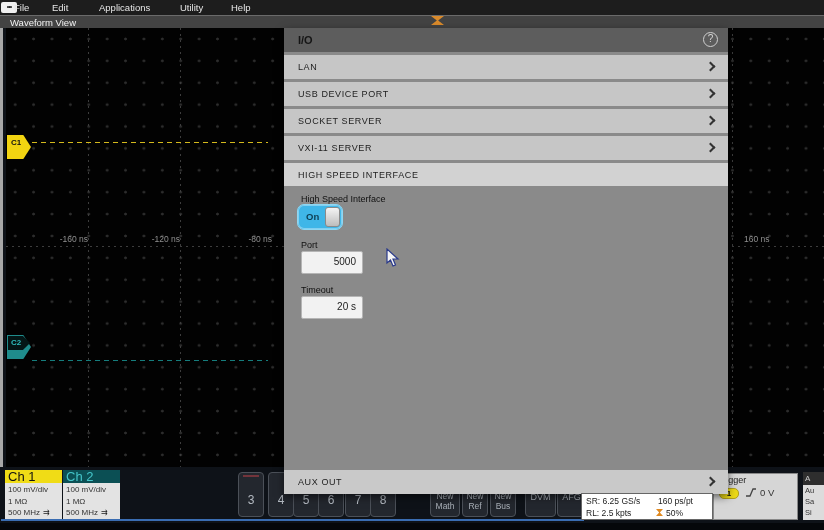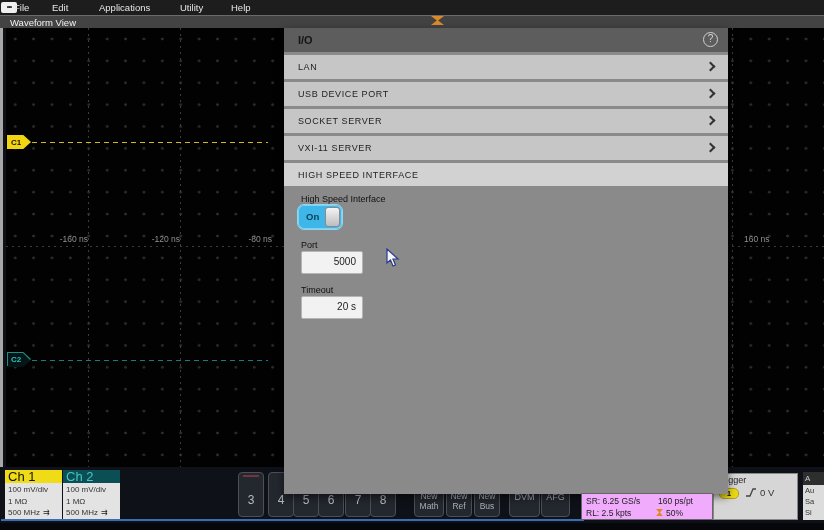--- a/index.html
+++ b/index.html
@@ -20,21 +20,21 @@
                background-image:radial-gradient(#2e2e2e 1px, rgba(0,0,0,0) 1.4px); background-size:18.4px 21.9px; z-index:1; }
   .vgrid { position:absolute; top:0; bottom:0; width:1px;
            background-image:repeating-linear-gradient(to bottom,#3d3d3d 0 2px, rgba(0,0,0,0) 2px 6px); }
   .hgrid { position:absolute; left:0; right:0; height:1px; top:218px;
            background-image:repeating-linear-gradient(to right,#3d3d3d 0 2px, rgba(0,0,0,0) 2px 6px); }
   .tick { position:absolute; top:206px; font-size:8.5px; color:#909090; width:42px; }
   .tick.r { text-align:right; }
   .trigmark { position:absolute; left:431px; top:16px; width:13px; height:9px; background:#d98a2b; z-index:6;
               clip-path:polygon(0 0,100% 0,55% 50%,100% 100%,0 100%,45% 50%); }
 
-  .chmark { position:absolute; width:24px; height:14px; z-index:2; }
+  .chmark { position:absolute; width:24px; height:24px; z-index:2; }
   .chmark .shape { position:absolute; inset:0; clip-path:polygon(0 0,68% 0,100% 50%,68% 100%,0 100%); }
   .chmark .inner { position:absolute; left:1px; top:1px; width:22px; height:14px; clip-path:polygon(0 0,68% 0,100% 50%,68% 100%,0 100%); }
   .chmark .lbl { position:absolute; left:4px; top:0; font-size:8px; font-weight:bold; line-height:16px; }
   .chline { position:absolute; height:1px; left:26px; width:236px; }
 
   
   .dialog { position:absolute; left:268px; top:28px; width:444px; height:466px; background:#8a8a8a; z-index:10;
             box-shadow:0 3px 8px rgba(0,0,0,.55);margin-left:16px; }
   .dlg-header { position:absolute; left:0; top:0; width:444px; height:24px; background:#5d5d5d; }
   .dlg-title { position:absolute; left:14px; top:0; line-height:24px; font-size:11px; font-weight:bold; color:#151515; }
@@ -62,24 +62,24 @@
   .ch1 .badge-head { background:#f0dc16; color:#111; }
   .ch2 .badge-head { background:#0b4f54; color:#45c6ca; }
   .probe-ic { color:#222; font-size:8px; margin-left:3px; }
 
   .numbtn { position:absolute; top:472px; width:26px; height:45px; background:#23272e; border:1px solid #4b5058;
             border-radius:4px; color:#b4bac2; font-size:12px; display:flex; align-items:flex-end; justify-content:center;
             padding-bottom:9px; z-index:1; cursor:pointer; }
   .redline { position:absolute; top:2px; left:4px; right:4px; height:2px; background:#73343b; }
   .actbtn { position:absolute; top:472px; height:45px; background:#23272e; border:1px solid #4b5058; border-radius:4px;
             color:#aab0b8; font-size:8.5px; line-height:9.5px; text-align:center; display:flex; flex-direction:column;
-            align-items:center; justify-content:flex-end; padding-bottom:5px; z-index:1; cursor:pointer; }
+            align-items:center; justify-content:flex-end; padding-bottom:5px; z-index:1; cursor:pointer;margin-left:16px; }
   .actbtn.single { padding-bottom:14px; font-size:9px; }
 
-  .acq-panel { position:absolute; left:581px; top:493px; width:132px; height:27px; background:#f0abfc;
+  .acq-panel { position:absolute; left:581px; top:493px; width:132px; height:27px; background:#ffffff;
                border:1px solid #666; z-index:11; font-size:8.5px; color:#222; }
   .acq-panel span { position:absolute; white-space:nowrap; }
   .acq-sr { left:4px; top:2px; } .acq-rl { left:4px; top:14px; }
   .acq-rate { left:76px; top:2px; } .acq-pos { left:84px; top:14px; }
   .pos-ic { position:absolute; left:74px; top:15px; width:7px; height:7px; background:#e0891f;
             clip-path:polygon(0 0,100% 0,55% 50%,100% 100%,0 100%,45% 50%); }
 
   .trigger-panel { position:absolute; left:713px; top:473px; width:85px; height:47px; background:#d6d6d6;
                    border:1px solid #888; z-index:2; }
   .trig-title { position:absolute; left:4px; top:1px; font-size:9px; color:#222; }
@@ -125,21 +125,21 @@
   <span class="tick r" style="left:132px">-120 ns</span>
   <span class="tick r" style="left:224px">-80 ns</span>
   <span class="tick" style="left:738px">160 ns</span>
 
   <div class="chmark" style="left:1px; top:107px;">
     <div class="shape" style="background:#f2d411"></div>
     <span class="lbl" style="color:#111">C1</span>
   </div>
   <div class="chline" style="top:114px; background-image:repeating-linear-gradient(to right,#d4b91c 0 5px, rgba(0,0,0,0) 5px 9px);"></div>
 
-  <div class="chmark" style="left:1px; top:324px;">
+  <div class="chmark" style="left:1px; top:307px;">
     <div class="shape" style="background:#1f8c8c"></div>
     <div class="inner" style="background:#041616"></div>
     <span class="lbl" style="color:#2fbdbd">C2</span>
   </div>
   <div class="chline" style="top:332px; background-image:repeating-linear-gradient(to right,#157d7d 0 5px, rgba(0,0,0,0) 5px 9px);"></div>
 </div>
 
 <div class="bottombar"></div>
 
 <div class="badge ch1" style="left:5px">
@@ -258,17 +258,21 @@
     <span class="toggle-label">On</span>
     <div class="toggle-knob"></div>
   </div>
 
   <span class="hsi-label" style="top:212px">Port</span>
   <div class="input" style="top:223px">5000</div>
 
   <span class="hsi-label" style="top:257px">Timeout</span>
   <div class="input" style="top:268px">20 s</div>
 
+  <div class="dlg-row" style="top:442px; background:#c9c9c9">
+    <span class="rlbl">AUX OUT</span>
+      <span class="chev"></span>
+  </div>
 </div>
 
 <svg class="cursor" width="14" height="20">
   <path d="M1 1 L1 15 L4.5 12 L7 18 L9.5 17 L7 11 L12 11 Z" fill="#f5f5f5" stroke="#2a3a8c" stroke-width="1.2"></path>
 </svg>
 
 </body></html>

